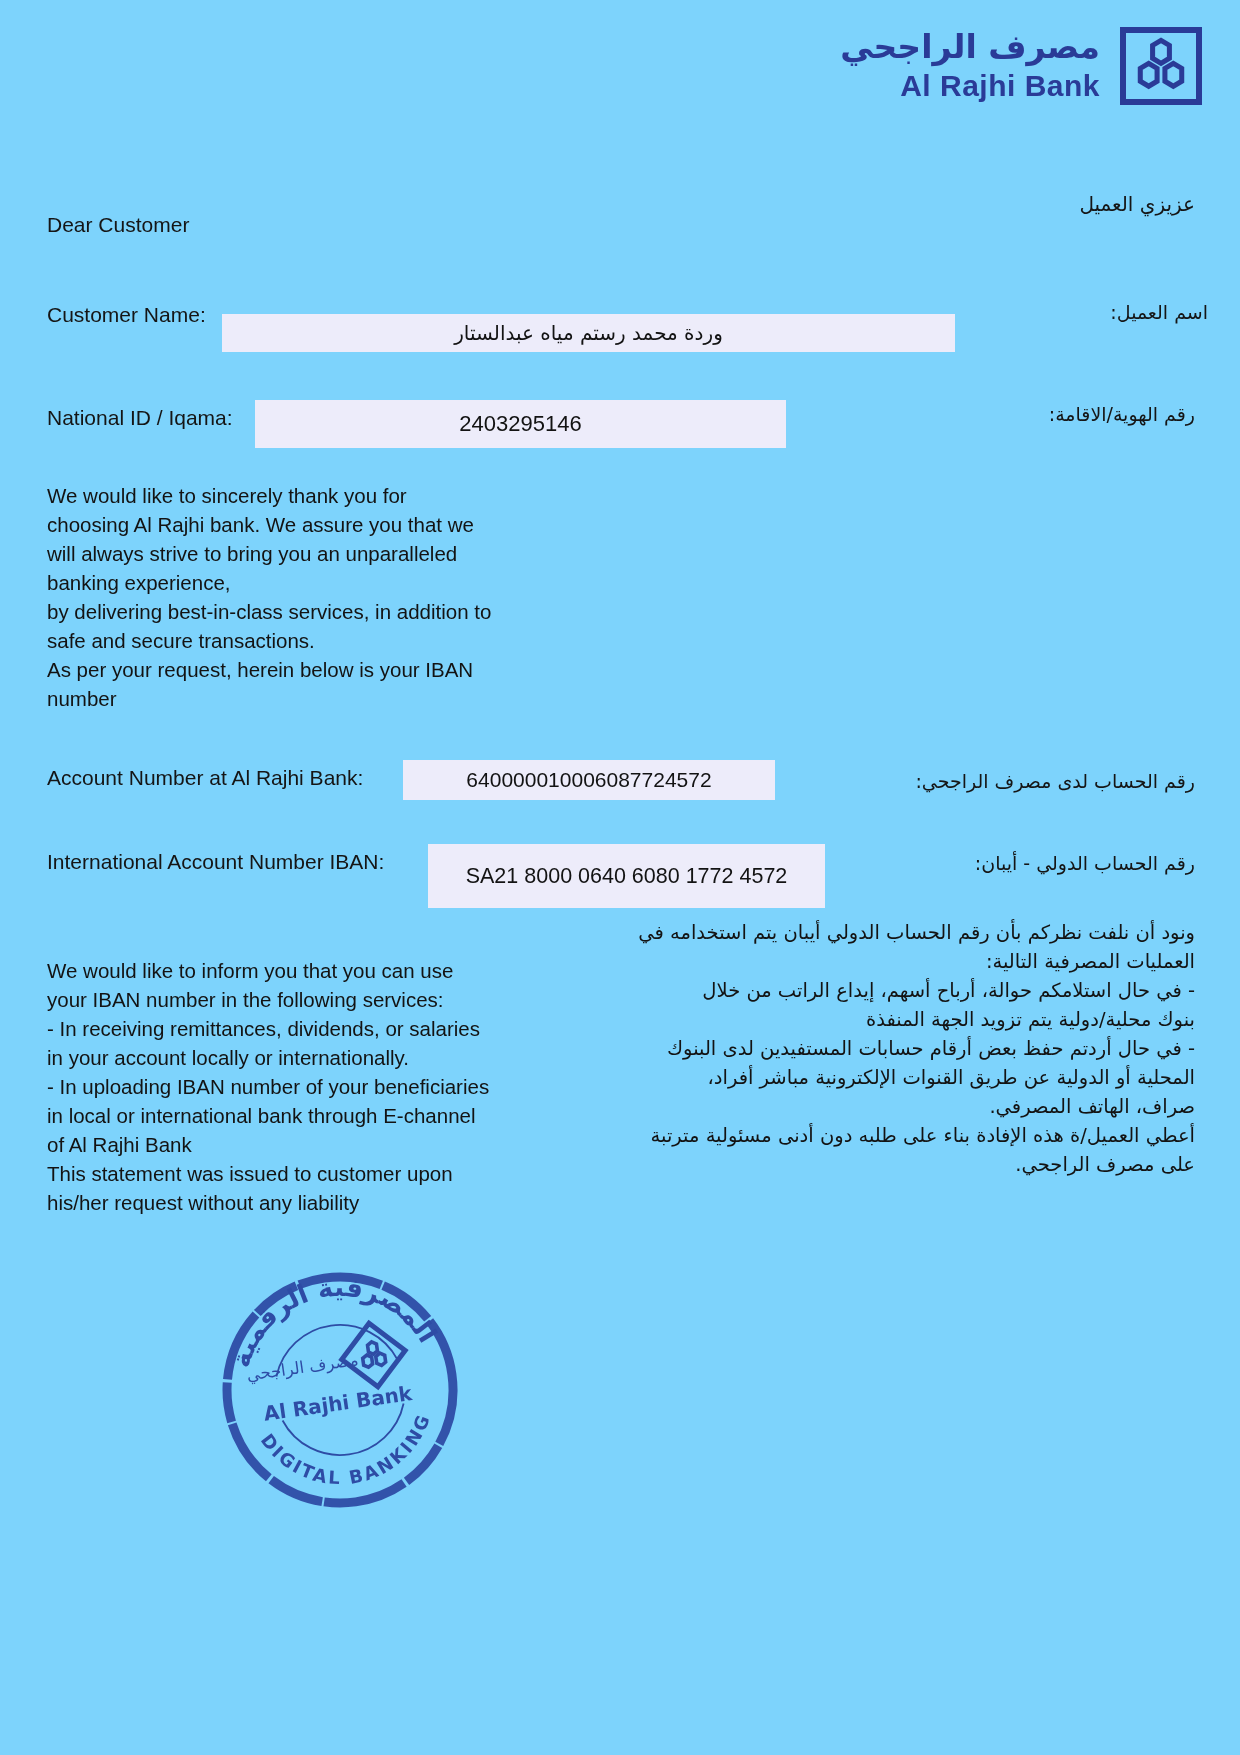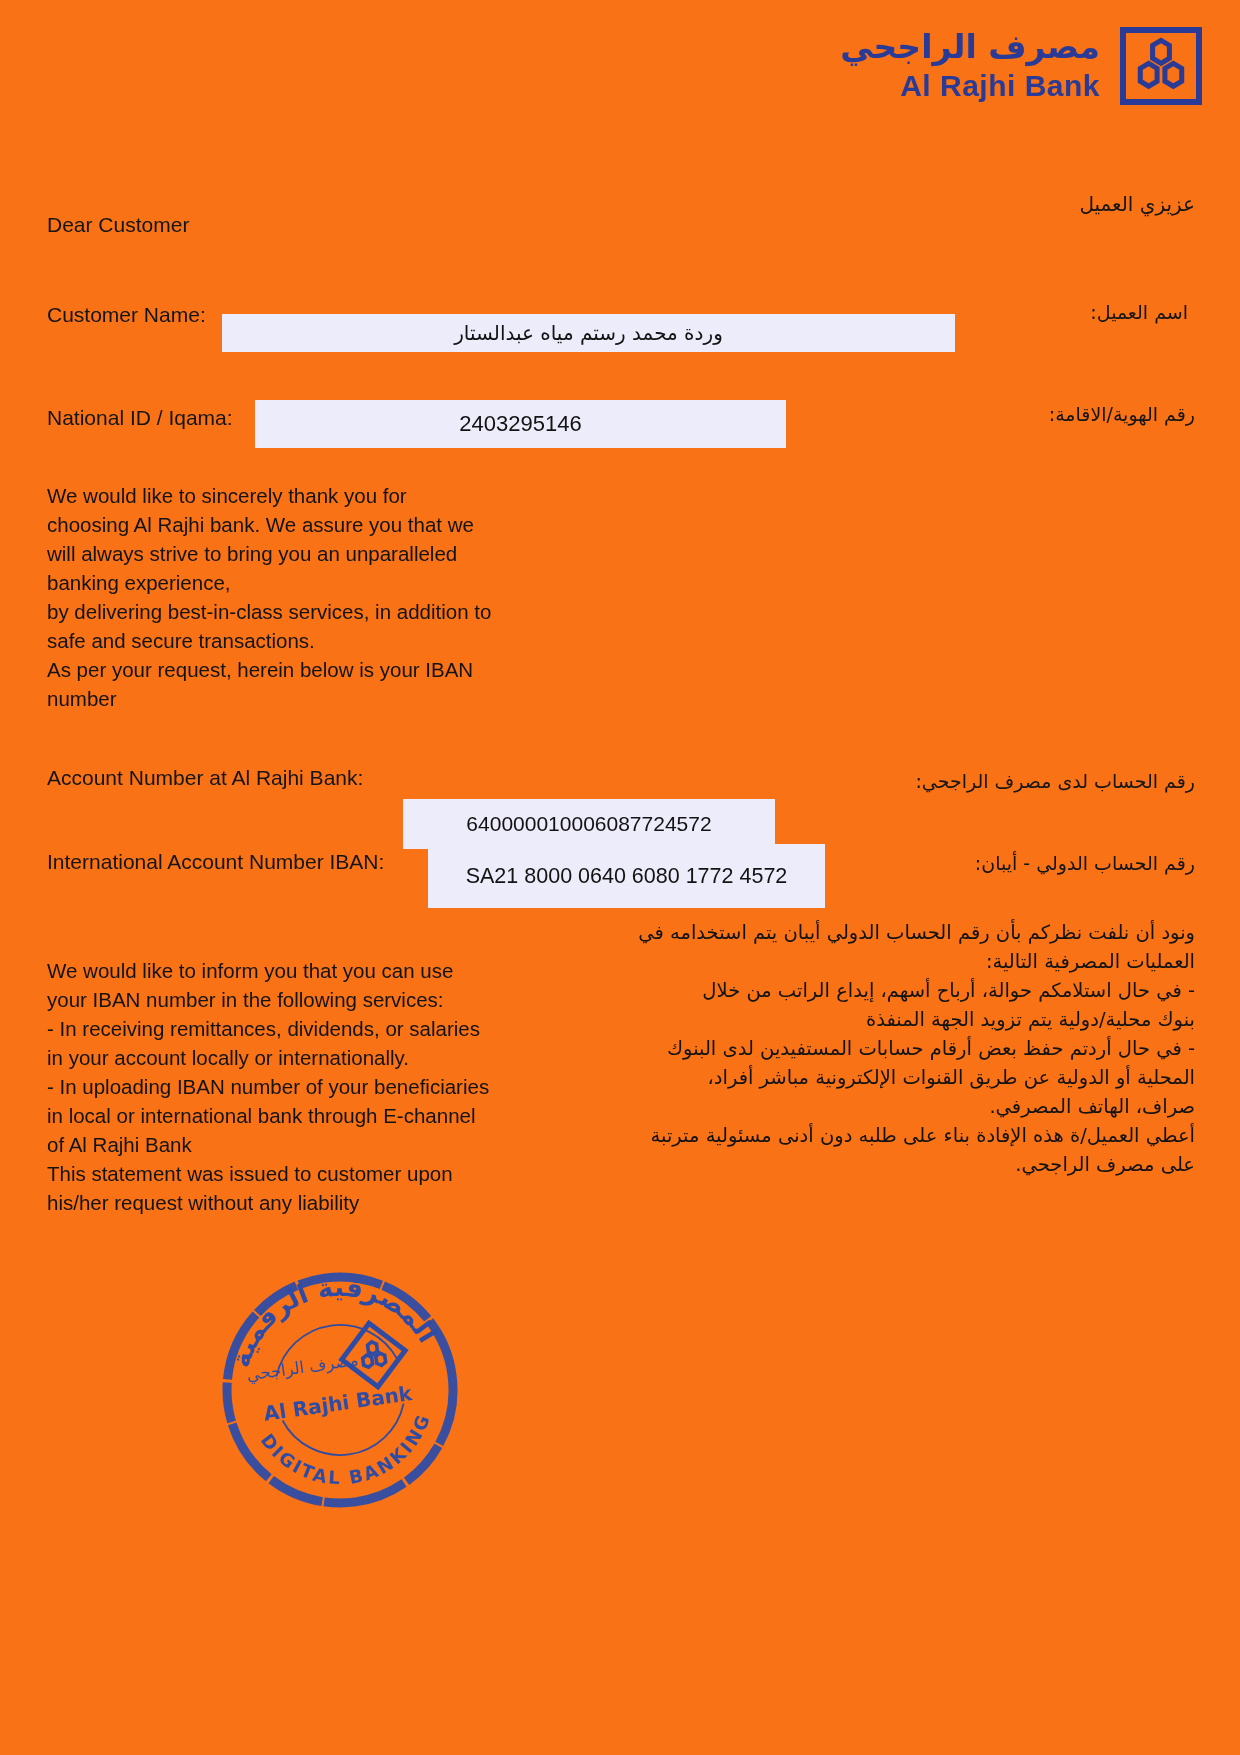--- a/index.html
+++ b/index.html
@@ -1,17 +1,17 @@
 <!DOCTYPE html>
 <html><head>
 <meta charset="utf-8">
 <style>
   html,body{margin:0;padding:0;background:#fff;}
   .page{
-    position:relative;width:1240px;height:1755px;background:#f97316;overflow:hidden;
+    position:relative;width:1240px;height:1755px;background:#7dd3fc;overflow:hidden;
     font-family:"Liberation Sans",sans-serif;color:#111;text-decoration:underline;
   }
   .abs{position:absolute;}
   .ar{direction:rtl;font-family:"DejaVu Sans",sans-serif;}
   .en-label{font-size:21px;color:#151515;}
   .ar-label{font-size:19px;color:#151515;}
   .field{
     background:#edecfa;display:flex;align-items:center;justify-content:center;
   }
   .field .val{font-size:21px;color:#131313;}
@@ -50,39 +50,39 @@
     </svg>
   </div>
 
   <div class="abs ar ar-label" style="top:192px;right:45px;font-size:20px;">عزيزي العميل</div>
   <div class="abs en-label" style="top:213px;left:47px;">Dear Customer</div>
 
   <div class="abs en-label" style="top:303px;left:47px;">Customer Name:</div>
   <div class="abs field" style="top:314px;left:222px;width:733px;height:38px;">
     <span class="val ar" style="font-size:20px;">وردة محمد رستم مياه عبدالستار</span>
   </div>
-  <div class="abs ar ar-label" style="top:301px;right:52px;">اسم العميل:</div>
+  <div class="abs ar ar-label" style="top:301px;right:32px;">اسم العميل:</div>
 
   <div class="abs en-label" style="top:406px;left:47px;">National ID / Iqama:</div>
   <div class="abs field" style="top:400px;left:255px;width:531px;height:48px;">
     <span class="val" style="font-size:22px;">2403295146</span>
   </div>
   <div class="abs ar ar-label" style="top:403px;right:45px;">رقم الهوية/الاقامة:</div>
 
   <div class="abs para-en" style="top:481px;left:47px;width:545px;">We would like to sincerely thank you for
 choosing Al Rajhi bank. We assure you that we
 will always strive to bring you an unparalleled
 banking experience,
 by delivering best-in-class services, in addition to
 safe and secure transactions.
 As per your request, herein below is your IBAN
 number</div>
 
   <div class="abs en-label" style="top:766px;left:47px;">Account Number at Al Rajhi Bank:</div>
-  <div class="abs field" style="top:760px;left:403px;width:372px;height:50px;margin-top:39px;">
+  <div class="abs field" style="top:760px;left:403px;width:372px;height:40px;">
     <span class="val">640000010006087724572</span>
   </div>
   <div class="abs ar ar-label" style="top:770px;right:45px;">رقم الحساب لدى مصرف الراجحي:</div>
 
   <div class="abs en-label" style="top:850px;left:47px;">International Account Number IBAN:</div>
   <div class="abs field" style="top:844px;left:428px;width:397px;height:64px;">
     <span class="val" style="font-size:21.5px;">SA21 8000 0640 6080 1772 4572</span>
   </div>
   <div class="abs ar ar-label" style="top:852px;right:45px;">رقم الحساب الدولي - أيبان:</div>
 

